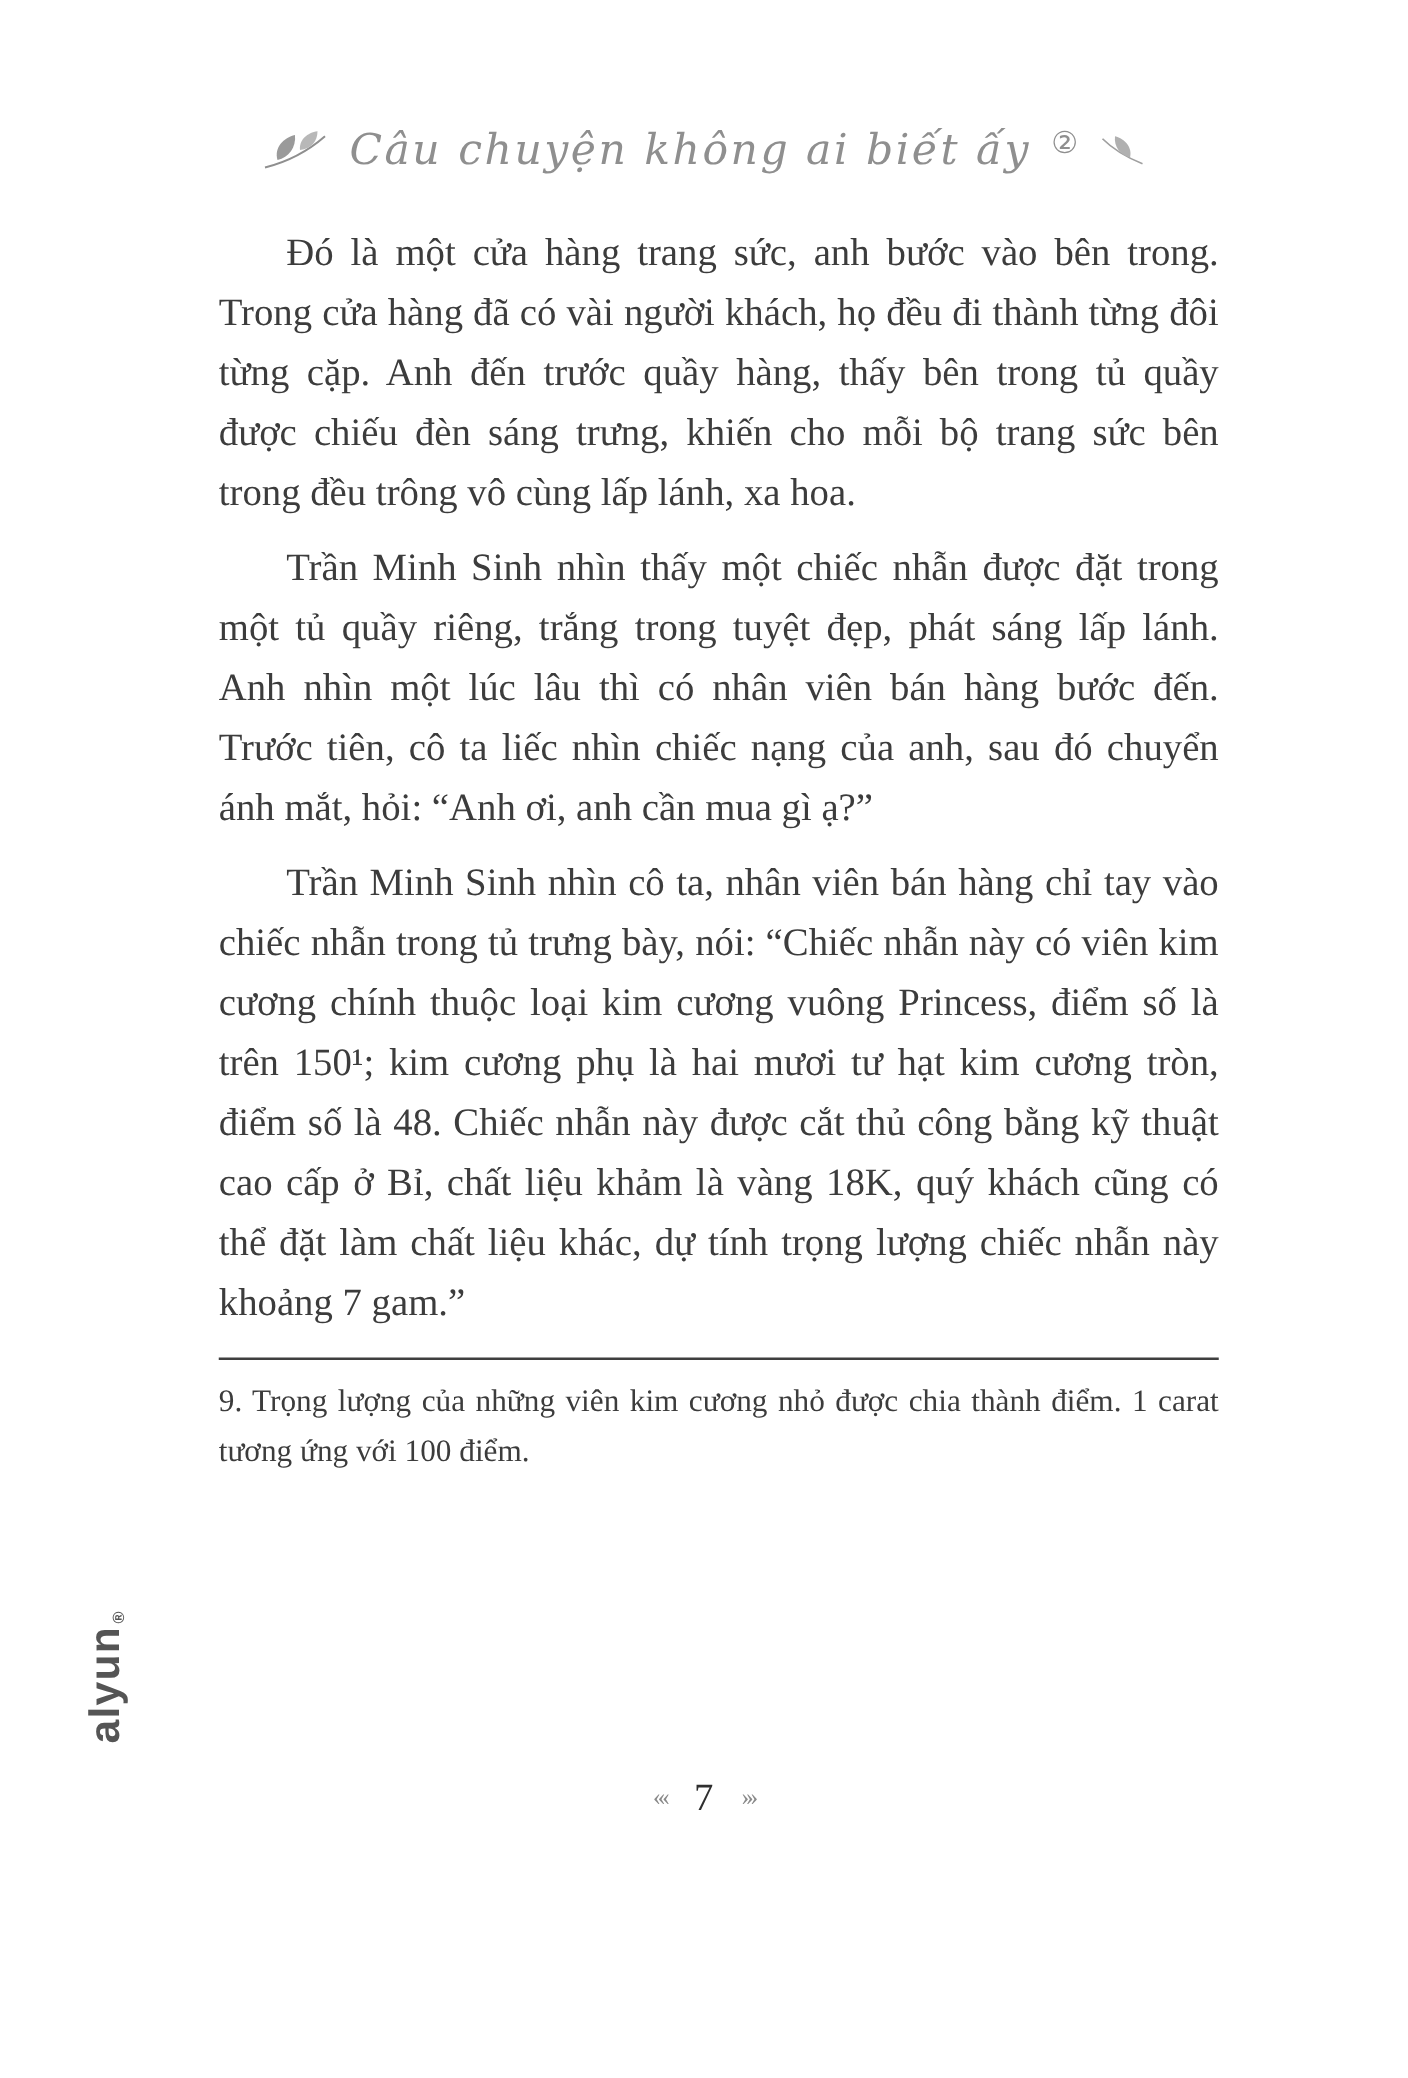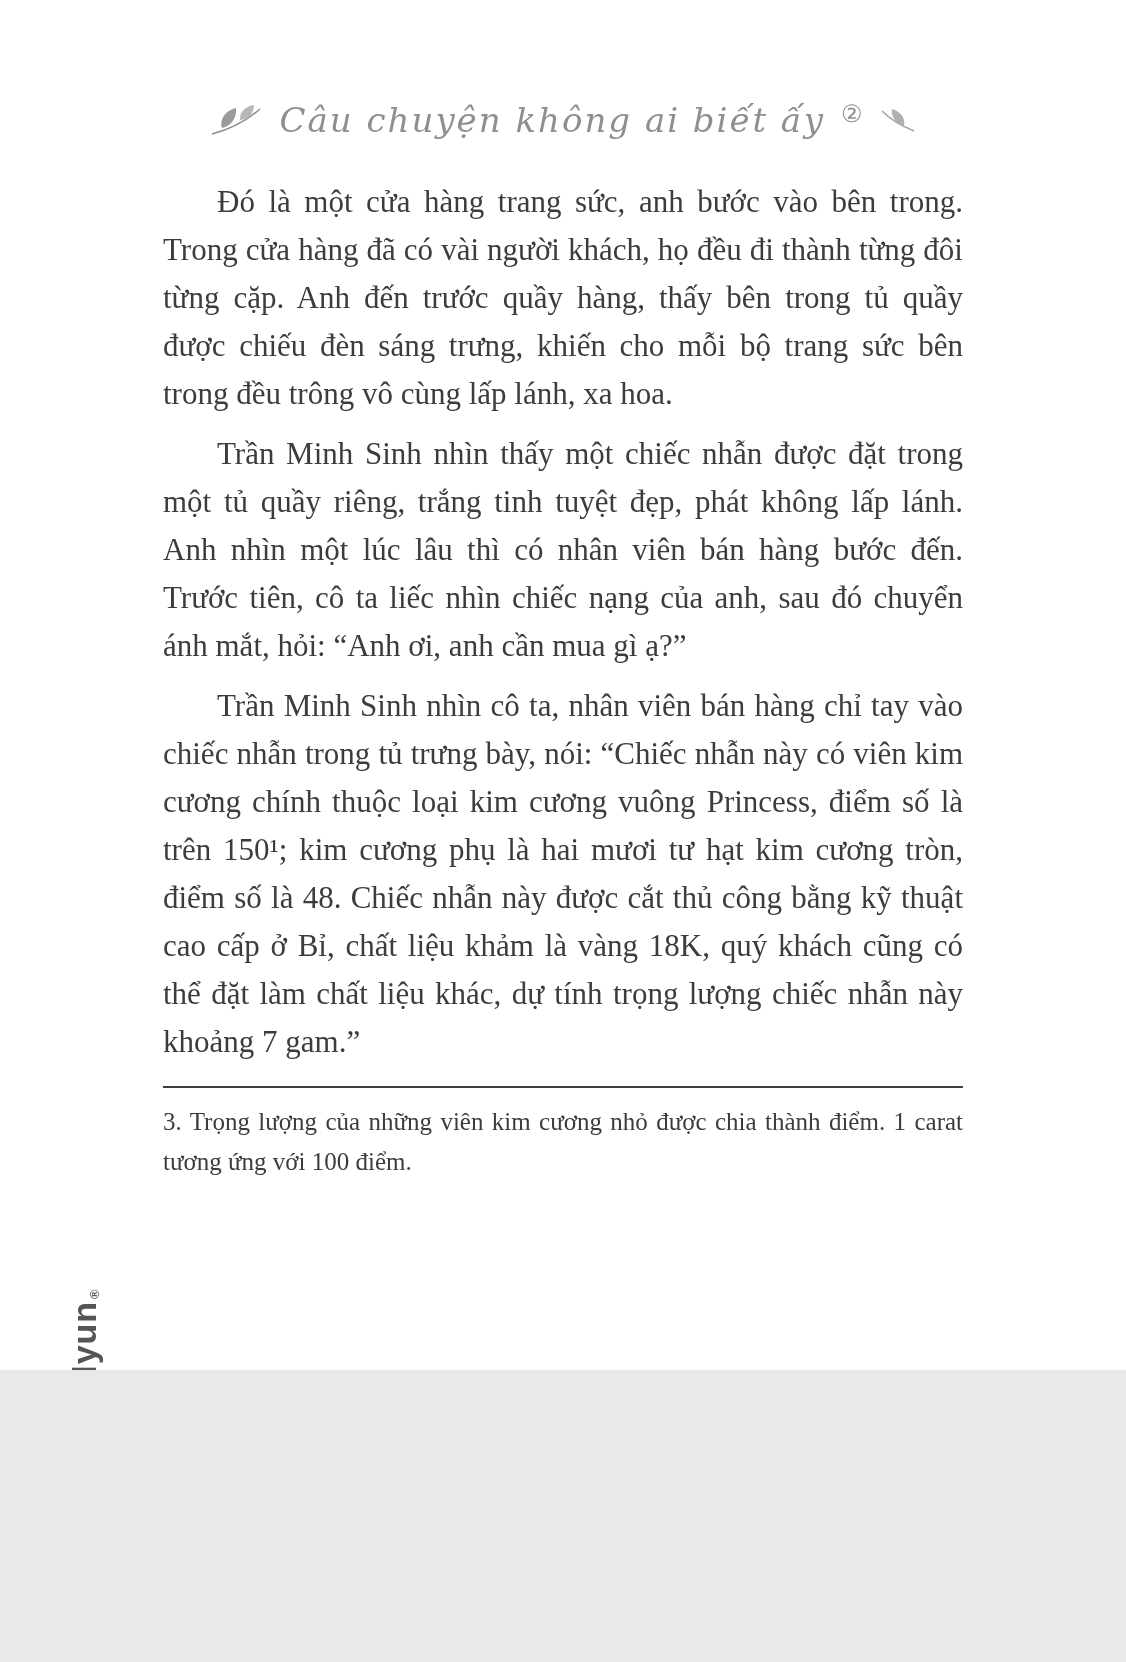--- a/index.html
+++ b/index.html
@@ -1,19 +1,19 @@
 <!DOCTYPE html>
 <html><head>
 <meta charset="utf-8">
 <style>
   html, body { margin: 0; padding: 0; background: #e9e9e9; }
   .page {
     position: relative;
     width: 1126px;
-    height: 1370px;
+    height: 1662px;
     margin: 0 auto;
     background: #ffffff;
     font-family: "Liberation Serif", serif;
     color: #3c3c3c;
     overflow: hidden;
   }
 
   
   .running-head {
     position: absolute;
@@ -40,21 +40,21 @@
     color: #8f8f8f;
     transform: translateY(-6px);
   }
   .leaf { display: inline-flex; }
   .leaf svg { display: block; }
 
   
   .content {
     position: absolute;
     top: 178px;
-    left: 163px;
+    left: 175px;
     width: 800px;
     font-size: 31px;
     line-height: 48px;
     text-align: justify;
   }
   .content p {
     margin: 0 0 12px 0;
     text-indent: 54px;
   }
 
@@ -137,25 +137,25 @@
     <span class="leaf">
       <svg width="40" height="30" viewBox="0 0 40 30">
         <path d="M36 26 C 26 22, 14 16, 4 6" stroke="#a0a0a0" fill="none" stroke-width="1.4"></path>
         <path d="M26 21 C 28 13, 22 6, 14 4 C 13 12, 18 19, 26 21 Z" fill="#b0b0b0"></path>
       </svg>
     </span>
   </div>
 
   <div class="content">
     <p>Đó là một cửa hàng trang sức, anh bước vào bên trong. Trong cửa hàng đã có vài người khách, họ đều đi thành từng đôi từng cặp. Anh đến trước quầy hàng, thấy bên trong tủ quầy được chiếu đèn sáng trưng, khiến cho mỗi bộ trang sức bên trong đều trông vô cùng lấp lánh, xa hoa.</p>
-    <p>Trần Minh Sinh nhìn thấy một chiếc nhẫn được đặt trong một tủ quầy riêng, trắng tinh tuyệt đẹp, phát không lấp lánh. Anh nhìn một lúc lâu thì có nhân viên bán hàng bước đến. Trước tiên, cô ta liếc nhìn chiếc nạng của anh, sau đó chuyển ánh mắt, hỏi: “Anh ơi, anh cần mua gì ạ?”</p>
+    <p>Trần Minh Sinh nhìn thấy một chiếc nhẫn được đặt trong một tủ quầy riêng, trắng trong tuyệt đẹp, phát sáng lấp lánh. Anh nhìn một lúc lâu thì có nhân viên bán hàng bước đến. Trước tiên, cô ta liếc nhìn chiếc nạng của anh, sau đó chuyển ánh mắt, hỏi: “Anh ơi, anh cần mua gì ạ?”</p>
     <p>Trần Minh Sinh nhìn cô ta, nhân viên bán hàng chỉ tay vào chiếc nhẫn trong tủ trưng bày, nói: “Chiếc nhẫn này có viên kim cương chính thuộc loại kim cương vuông Princess, điểm số là trên 150¹; kim cương phụ là hai mươi tư hạt kim cương tròn, điểm số là 48. Chiếc nhẫn này được cắt thủ công bằng kỹ thuật cao cấp ở Bỉ, chất liệu khảm là vàng 18K, quý khách cũng có thể đặt làm chất liệu khác, dự tính trọng lượng chiếc nhẫn này khoảng 7 gam.”</p>
 
     <hr class="footnote-rule">
-    <p class="footnote">3. Trọng lượng của những viên kim cương nhỏ được chia thành điểm. 1 carat tương ứng với 100 điểm.</p>
+    <p class="footnote">9. Trọng lượng của những viên kim cương nhỏ được chia thành điểm. 1 carat tương ứng với 100 điểm.</p>
   </div>
 
   <div class="folio">
     <span class="ornament">‹‹‹</span>
     <span class="page-number">7</span>
     <span class="ornament">›››</span>
   </div>
 
   <div class="publisher">
     <span class="logo-text">alyun</span>

